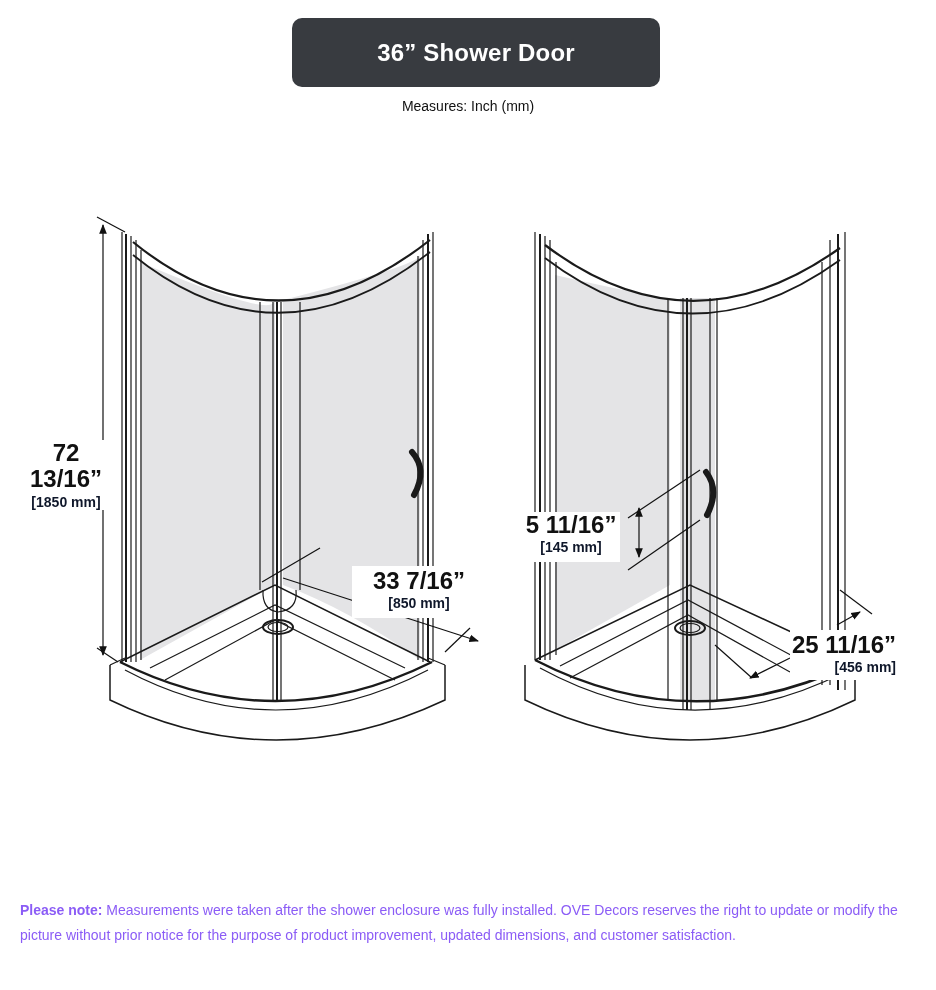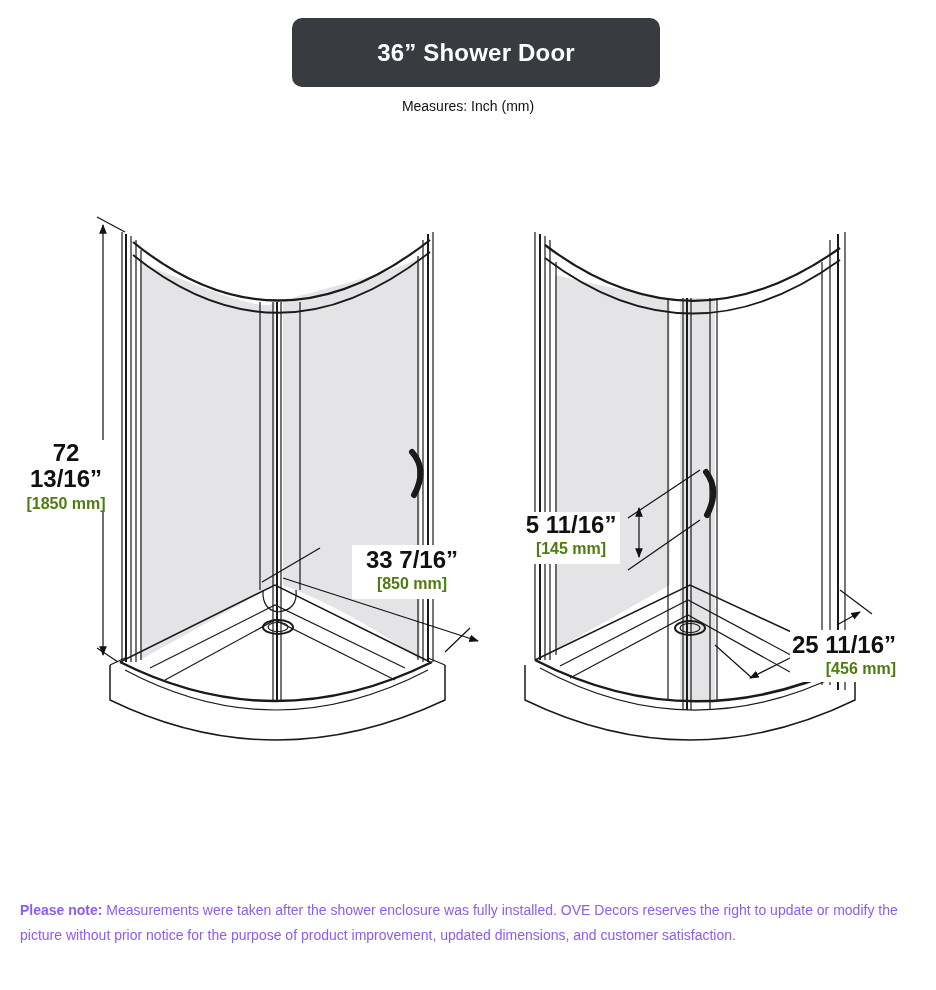--- a/index.html
+++ b/index.html
@@ -3,21 +3,21 @@
 <meta charset="utf-8">
 <style>
   html, body { margin:0; padding:0; background:#ffffff; }
   body { width:936px; height:990px; position:relative; overflow:hidden; font-family:"Liberation Sans", sans-serif; color:#111; }
   .title-bar { position:absolute; left:292px; top:18px; width:368px; height:69px; background:#383b40; display:flex; align-items:center; justify-content:center;border-radius:10px; }
   .title-text { color:#ffffff; font-weight:bold; font-size:24px; letter-spacing:0.2px; }
   .units { position:absolute; left:0; width:936px; top:98px; text-align:center; font-size:14px; color:#111; }
   svg.drawing { position:absolute; left:0; top:0; }
   .dim-label { position:absolute; background:#ffffff; text-align:center; line-height:1.1; }
   .dim-in { display:block; font-weight:bold; font-size:24px; color:#111; }
-  .dim-mm { display:block; font-weight:bold; font-size:16px; color:#4d7c0f; margin-top:2px; }
+  .dim-mm { display:block; font-weight:bold; font-size:14px; color:#0f172a; margin-top:2px; }
   .note { position:absolute; left:20px; width:900px; top:898px; text-align:left; font-size:14px; line-height:25px; color:#8b5cf6; }
   .note b { font-weight:bold; }
 </style>
 </head>
 <body>
 
 <div class="title-bar">
   <span class="title-text">36” Shower Door</span>
 </div>
 <div class="units">Measures: Inch (mm)</div>
@@ -127,21 +127,21 @@
     <line x1="750" y1="678" x2="790" y2="658" marker-start="url(#arr)"></line>
     <line x1="840" y1="590" x2="872" y2="614"></line>
     <line x1="860" y1="612" x2="837" y2="625" marker-start="url(#arr)"></line>
   </g>
 </svg>
 
 <div class="dim-label" style="left:14px; top:440px; width:104px;">
   <span class="dim-in">72 13/16”</span>
   <span class="dim-mm">[1850 mm]</span>
 </div>
-<div class="dim-label" style="left:352px; top:545px; width:104px; padding:2px 8px 6px;">
+<div class="dim-label" style="left:352px; top:566px; width:104px; padding:2px 15px 6px;">
   <span class="dim-in">33 7/16”</span>
   <span class="dim-mm">[850 mm]</span>
 </div>
 <div class="dim-label" style="left:522px; top:512px; width:98px; padding:0 0 6px;">
   <span class="dim-in">5 11/16”</span>
   <span class="dim-mm">[145 mm]</span>
 </div>
 <div class="dim-label" style="left:790px; top:630px; width:106px; padding:2px 0 4px;text-align:right;">
   <span class="dim-in">25 11/16”</span>
   <span class="dim-mm">[456 mm]</span>

